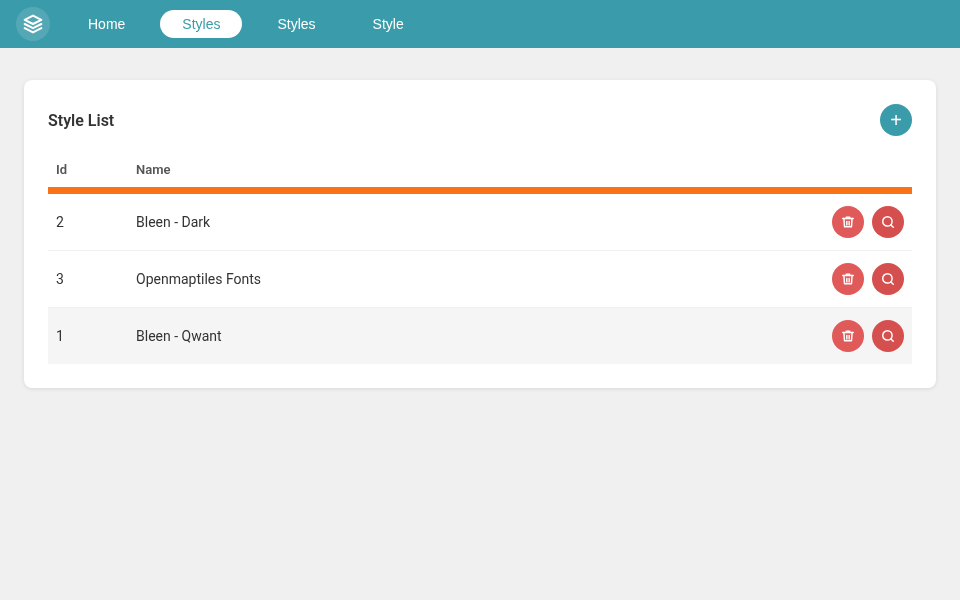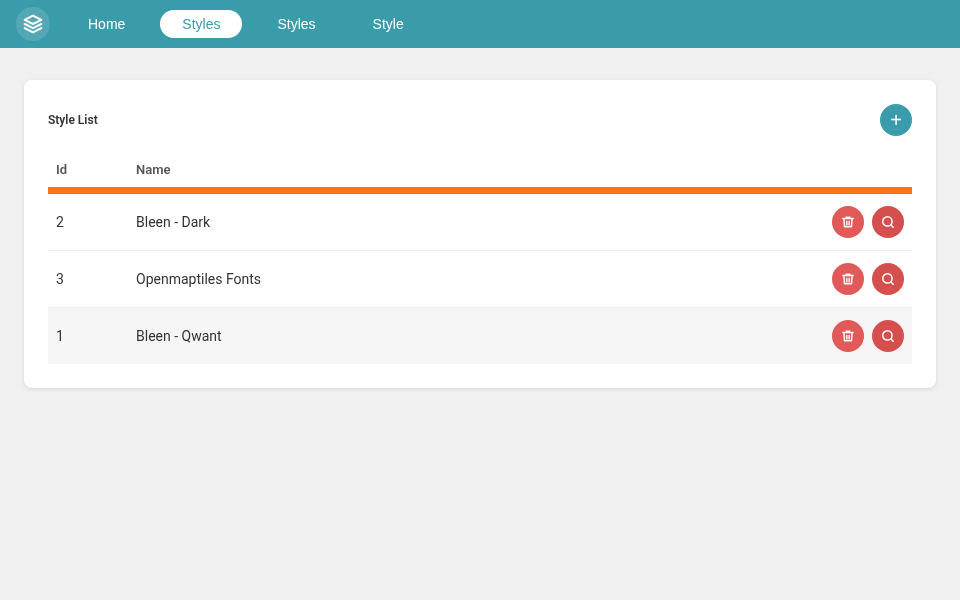--- a/index.html
+++ b/index.html
@@ -69,21 +69,21 @@
     }
 
     .card-header {
       display: flex;
       align-items: center;
       justify-content: space-between;
       margin-bottom: 20px;
     }
 
     .card-title {
-      font-size: 12px;
+      font-size: 16px;
       font-weight: 600;
       color: #333;
     }
 
     .add-btn {
       width: 32px;
       height: 32px;
       border-radius: 50%;
       background: #3a9baa;
       border: none;

